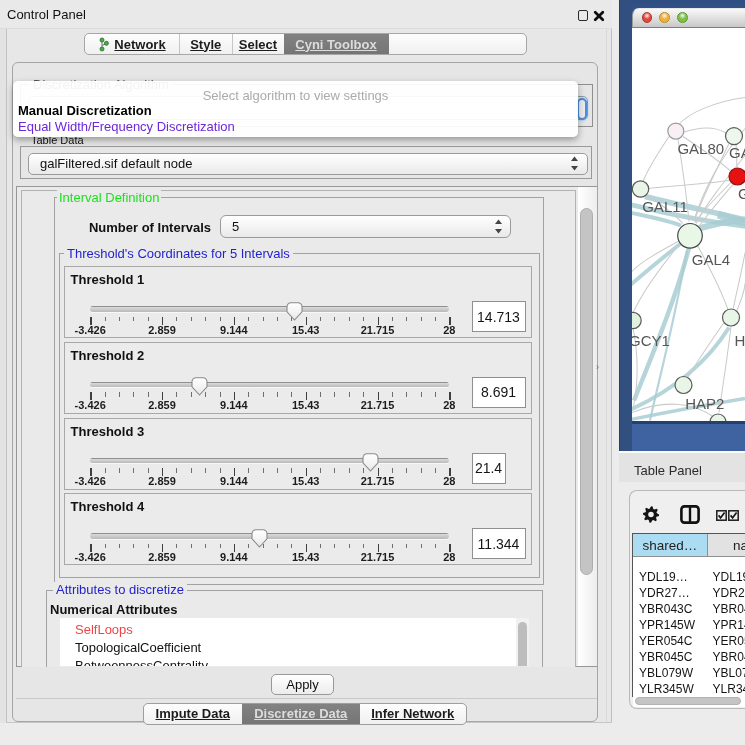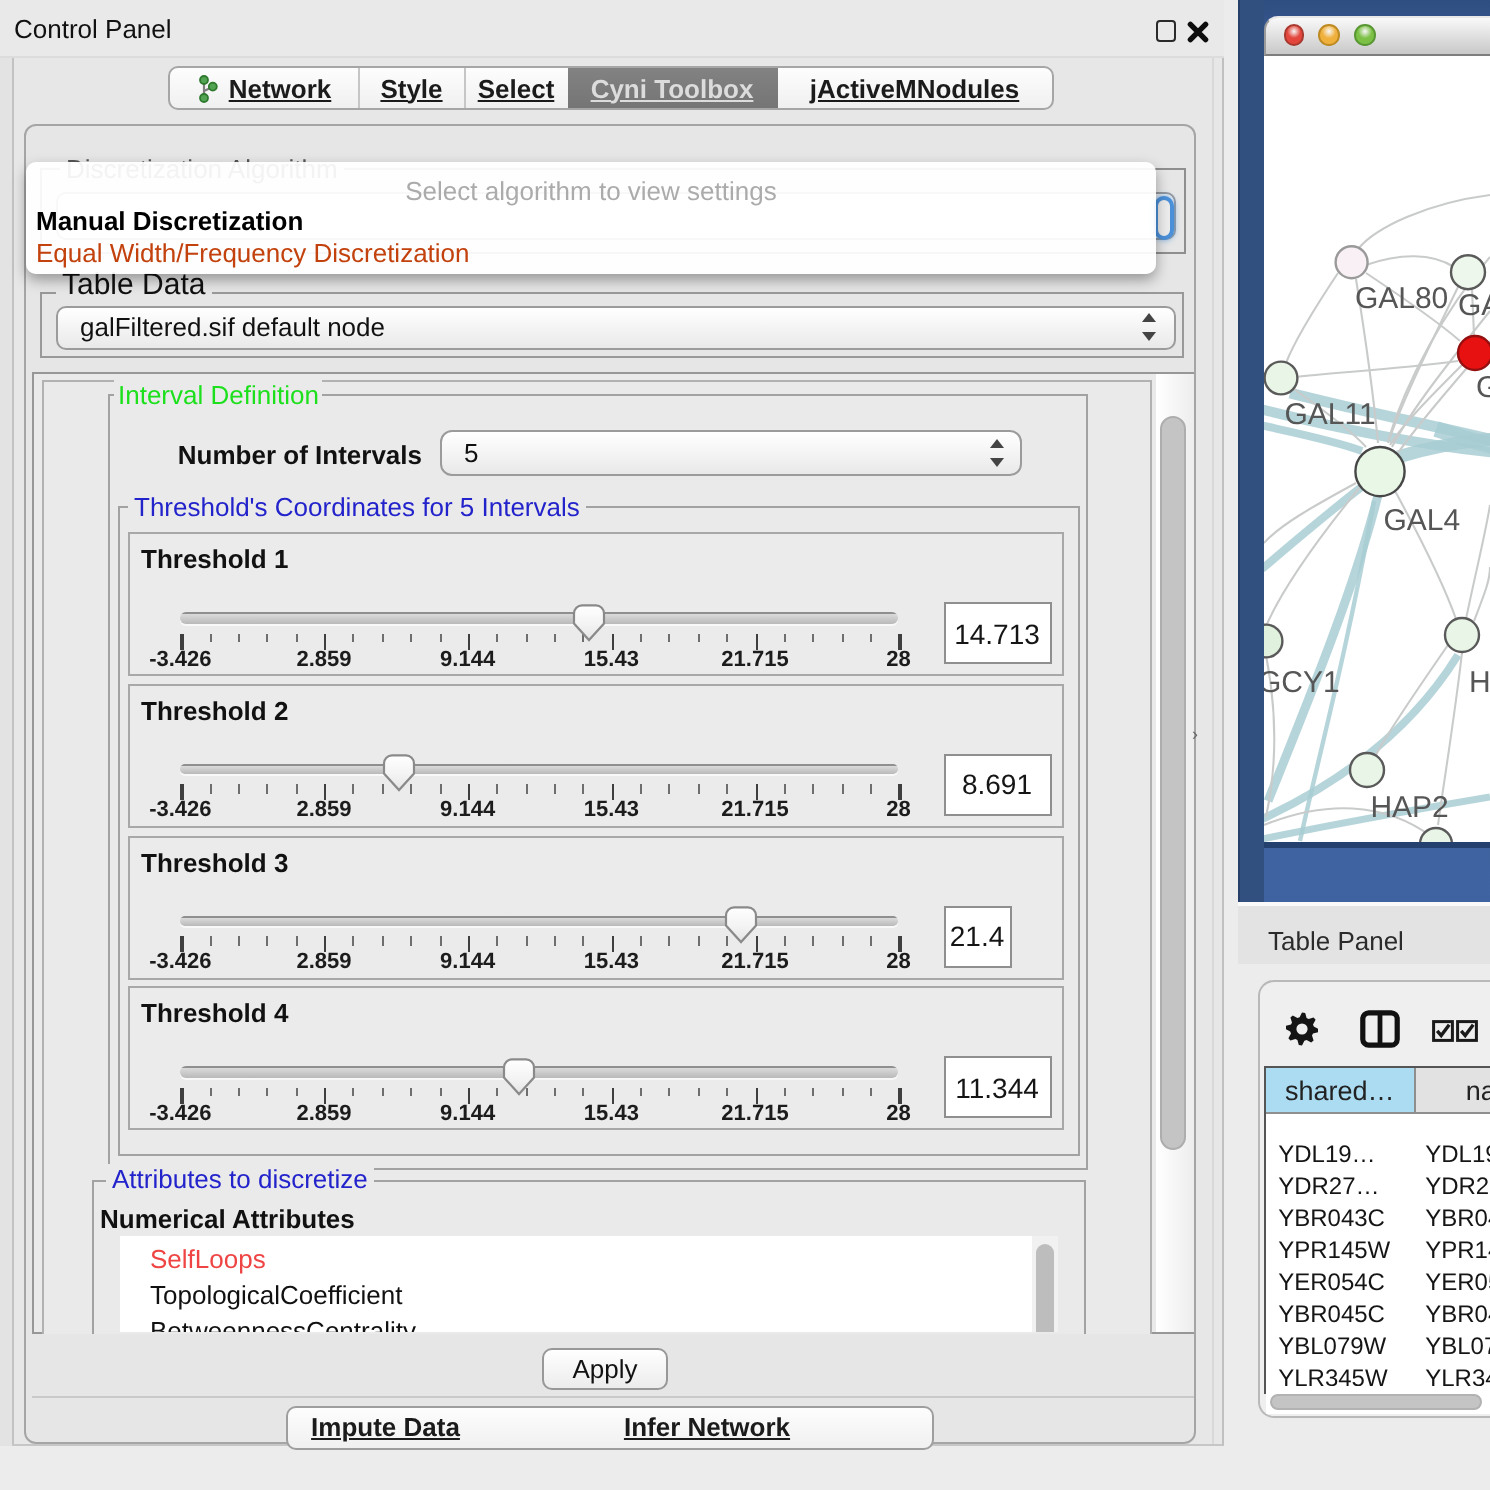--- a/index.html
+++ b/index.html
@@ -29,32 +29,31 @@
         <circle cx="4" cy="3" r="2" fill="#52a352" stroke="#2f7a2f" stroke-width="0.9"></circle>
         <circle cx="8.4" cy="6.3" r="2" fill="#52a352" stroke="#2f7a2f" stroke-width="0.9"></circle>
         <circle cx="4" cy="12" r="2" fill="#52a352" stroke="#2f7a2f" stroke-width="0.9"></circle>
       </svg>
     Network</div>
   <div style="width:1px;background:#c6c6c6"></div>
   <div class="seg" style="width:51.5px">Style</div>
   <div style="width:1px;background:#c6c6c6"></div>
   <div class="seg" style="width:51px">Select</div>
   <div class="seg" style="width:105px;background:linear-gradient(#828282,#757575);color:#dcdcdc">Cyni Toolbox</div>
-  <div class="seg" style="flex:1">jActiveMNodules</div>
 </div>
 
 <div class="abs" style="left:12px;top:62px;width:586px;height:660px;border:1px solid #a5a5a5;border-radius:6px;background:#e6e6e6"></div>
 
 <div class="abs" style="left:20px;top:83.5px;width:572.5px;height:43px;border:1px solid #8f8f8f"></div>
 <div class="abs" style="left:30px;top:77px;font-size:13px;color:#555;background:#e6e6e6;padding:0 3px">Discretization Algorithm</div>
 <div class="abs" style="left:28px;top:96px;width:560px;height:24px;border:1px solid #999;border-radius:5px;background:#f5f5f5"></div>
 <div class="abs" style="left:576.5px;top:97.5px;width:10.5px;height:22px;border:2.2px solid #4a90d9;border-radius:5px;background:#ececec;box-shadow:0 0 3px rgba(74,144,217,0.8)"></div>
 
 <div class="abs" style="left:20px;top:146px;width:572px;height:33px;border:1px solid #999"></div>
-<div class="abs" style="left:28px;top:134px;font-size:15px;color:#111;background:#e6e6e6;padding:0 3px">Table Data</div>
+<div class="abs" style="left:28px;top:134px;font-size:11px;color:#111;background:#e6e6e6;padding:0 3px">Table Data</div>
 
 <div class="abs" style="left:28px;top:152.5px;width:560px;height:22px;border:1px solid #9b9b9b;border-radius:5px;background:linear-gradient(#ffffff,#e9e9e9)"></div>
 <div class="abs" style="left:40px;top:156px;font-size:13px;color:#111">galFiltered.sif default node</div>
 <svg class="abs" style="left:570px;top:156px" width="9" height="15" viewBox="0 0 9 15">
     <path d="M4.5,0.5 L8,5 H1 Z" fill="#444"></path>
     <path d="M4.5,14.5 L8,10 H1 Z" fill="#444"></path>
   </svg>
 
 <div class="abs" style="left:16px;top:186px;width:581px;height:481px;border:1px solid #979797;background:#eaeaea"></div>
 
@@ -275,20 +274,21 @@
   <div style="position:absolute;left:15px;top:39.5px;font-size:13px;color:#111">BetweennessCentrality</div>
 </div>
 <div class="abs" style="left:516px;top:618px;width:13px;height:48px;background:#f1f1f1"></div>
 <div class="abs" style="left:518px;top:621.5px;width:9px;height:44.5px;border-radius:4.5px 4.5px 0 0;background:#bdbdbd"></div>
 
 <div class="abs" style="left:16px;top:697.5px;width:581px;height:1px;background:#c9c9c9"></div>
 <div class="abs" style="left:271px;top:674px;width:63px;height:20.5px;border:1px solid #989898;border-radius:5px;background:linear-gradient(#ffffff,#ececec);display:flex;align-items:center;justify-content:center;font-size:13px;color:#111">Apply</div>
 
 <div class="abs" style="left:143px;top:703px;width:323.5px;height:21.5px;border:1px solid #9e9e9e;border-radius:5px;background:linear-gradient(#fdfdfd,#f0f0f0);display:flex;overflow:hidden">
   <div class="seg" style="width:97.5px">Impute Data</div>
+  <div class="seg" style="width:118.5px;background:linear-gradient(#828282,#757575);color:#dcdcdc">Discretize Data</div>
   <div class="seg" style="flex:1">Infer Network</div>
 </div>
 
 <div class="abs" style="left:596px;top:362px;font-size:9px;color:#666">›</div>
 
 <div class="abs" style="left:619px;top:0;width:126px;height:451px;background:linear-gradient(180deg,#2e4d80 0%,#3a5c94 5%,#42669f 40%,#3f63a0 100%)"></div>
 <div class="abs" style="left:619px;top:0;width:13px;height:451px;background:#31507f;border-left:1px solid #27406a"></div>
 
 <div class="abs" style="left:632px;top:8px;width:113px;height:19.5px;background:linear-gradient(#f9f9f9,#c8c8c8);border-bottom:1px solid #7e7e7e;border-left:1px solid #9a9a9a;border-top:1px solid #e8e8e8;border-radius:7px 0 0 0"></div>
 <div style="position:absolute;left:641.6px;top:12.2px;width:10.8px;height:10.8px;border-radius:50%;background:radial-gradient(circle at 50% 30%, #ffffffb0 0%, #e2463c 45%, #e2463c 100%);border:1px solid #a8392f;box-sizing:border-box"></div>
@@ -418,13 +418,13 @@
       <span style="position:absolute;left:79.5px;top:2px">YIL052C</span>
     </div>
 </div>
 
 <div class="abs" style="left:633.1px;top:693px;width:111.9px;height:14px;background:#fff"></div>
 <div class="abs" style="left:634.5px;top:697px;width:106.5px;height:7.8px;border-radius:4px;background:#c4c4c4;border:1px solid #b2b2b2"></div>
 
 <div class="abs" style="left:13px;top:81px;width:565px;height:56px;background:rgba(255,255,255,0.93);border-radius:5px;box-shadow:0 3px 7px rgba(0,0,0,0.35)"></div>
 <div class="abs" style="left:13px;top:88px;width:565px;text-align:center;font-size:13px;color:#ababab">Select algorithm to view settings</div>
 <div class="abs" style="left:18px;top:103px;font-size:13px;font-weight:bold;color:#000">Manual Discretization</div>
-<div class="abs" style="left:18px;top:118.5px;font-size:13px;color:#c2410c">Equal Width/Frequency Discretization</div>
+<div class="abs" style="left:18px;top:118.5px;font-size:13px;color:#6d28d9">Equal Width/Frequency Discretization</div>
 
 </body></html>

